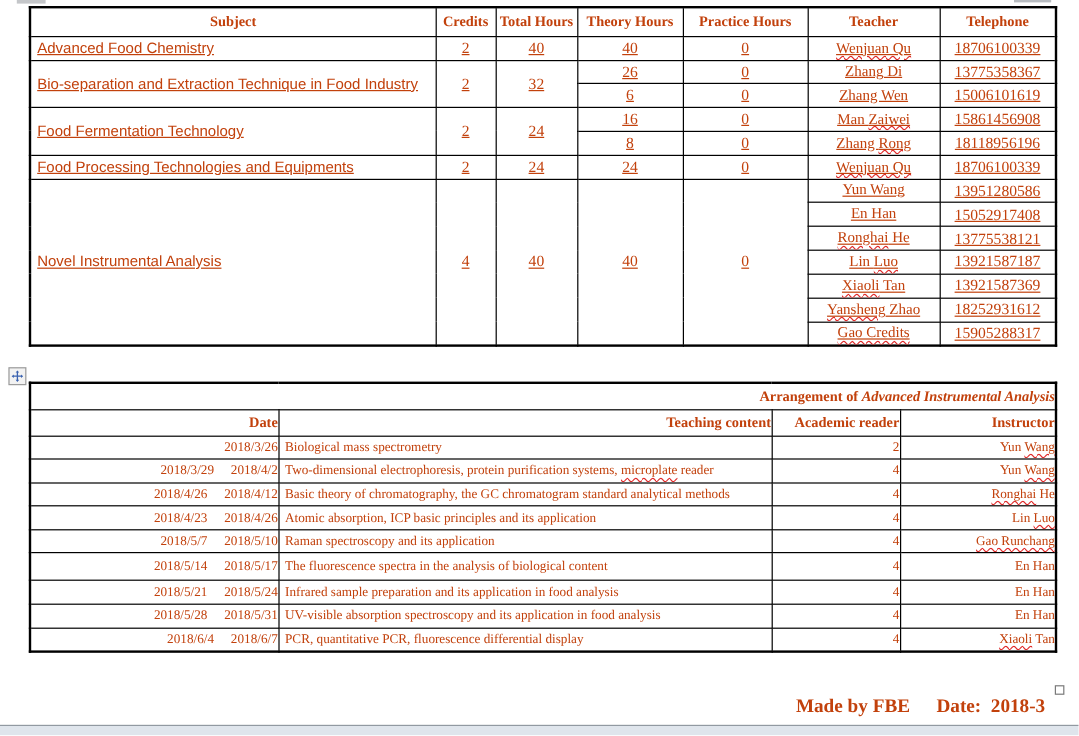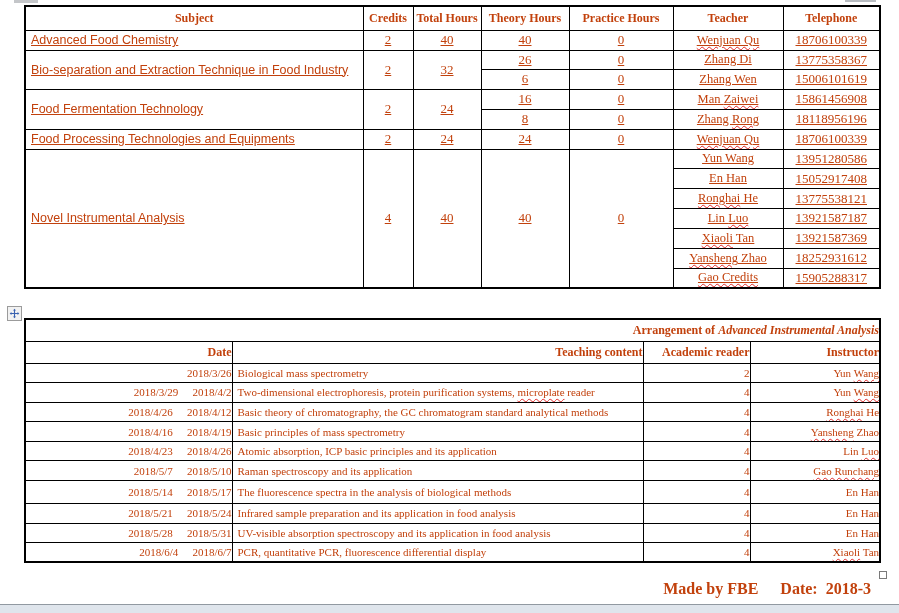--- a/index.html
+++ b/index.html
@@ -197,40 +197,34 @@
           <td>4</td>
           <td>Yun <span class="sq">Wang</span></td>
         </tr>
         <tr style="height: 19.6px;">
           <td><span>2018/4/26</span><span class="date2">2018/4/12</span></td>
           <td class="content">Basic theory of chromatography, the GC chromatogram standard analytical methods</td>
           <td>4</td>
           <td><span class="sq">Ronghai</span> He</td>
         </tr>
         <tr style="height: 19.6px;">
-          <td><span>2018/4/16</span><span class="date2">2018/4/19</span></td>
-          <td class="content">Basic principles of mass spectrometry</td>
-          <td>4</td>
-          <td><span class="sq">Yansheng</span> Zhao</td>
-        </tr>
-        <tr style="height: 19.6px;">
           <td><span>2018/4/23</span><span class="date2">2018/4/26</span></td>
           <td class="content">Atomic absorption, ICP basic principles and its application</td>
           <td>4</td>
           <td>Lin <span class="sq">Luo</span></td>
         </tr>
         <tr style="height: 19.6px;">
           <td><span>2018/5/7</span><span class="date2">2018/5/10</span></td>
           <td class="content">Raman spectroscopy and its application</td>
           <td>4</td>
           <td><span class="sq">Gao Runchang</span></td>
         </tr>
         <tr style="height: 23px; margin-top: 24px;">
           <td><span>2018/5/14</span><span class="date2">2018/5/17</span></td>
-          <td class="content">The fluorescence spectra in the analysis of biological methods</td>
+          <td class="content">The fluorescence spectra in the analysis of biological content</td>
           <td>4</td>
           <td>En Han</td>
         </tr>
         <tr style="height: 19.6px;">
           <td><span>2018/5/21</span><span class="date2">2018/5/24</span></td>
           <td class="content">Infrared sample preparation and its application in food analysis</td>
           <td>4</td>
           <td>En Han</td>
         </tr>
         <tr style="height: 19.6px;">

